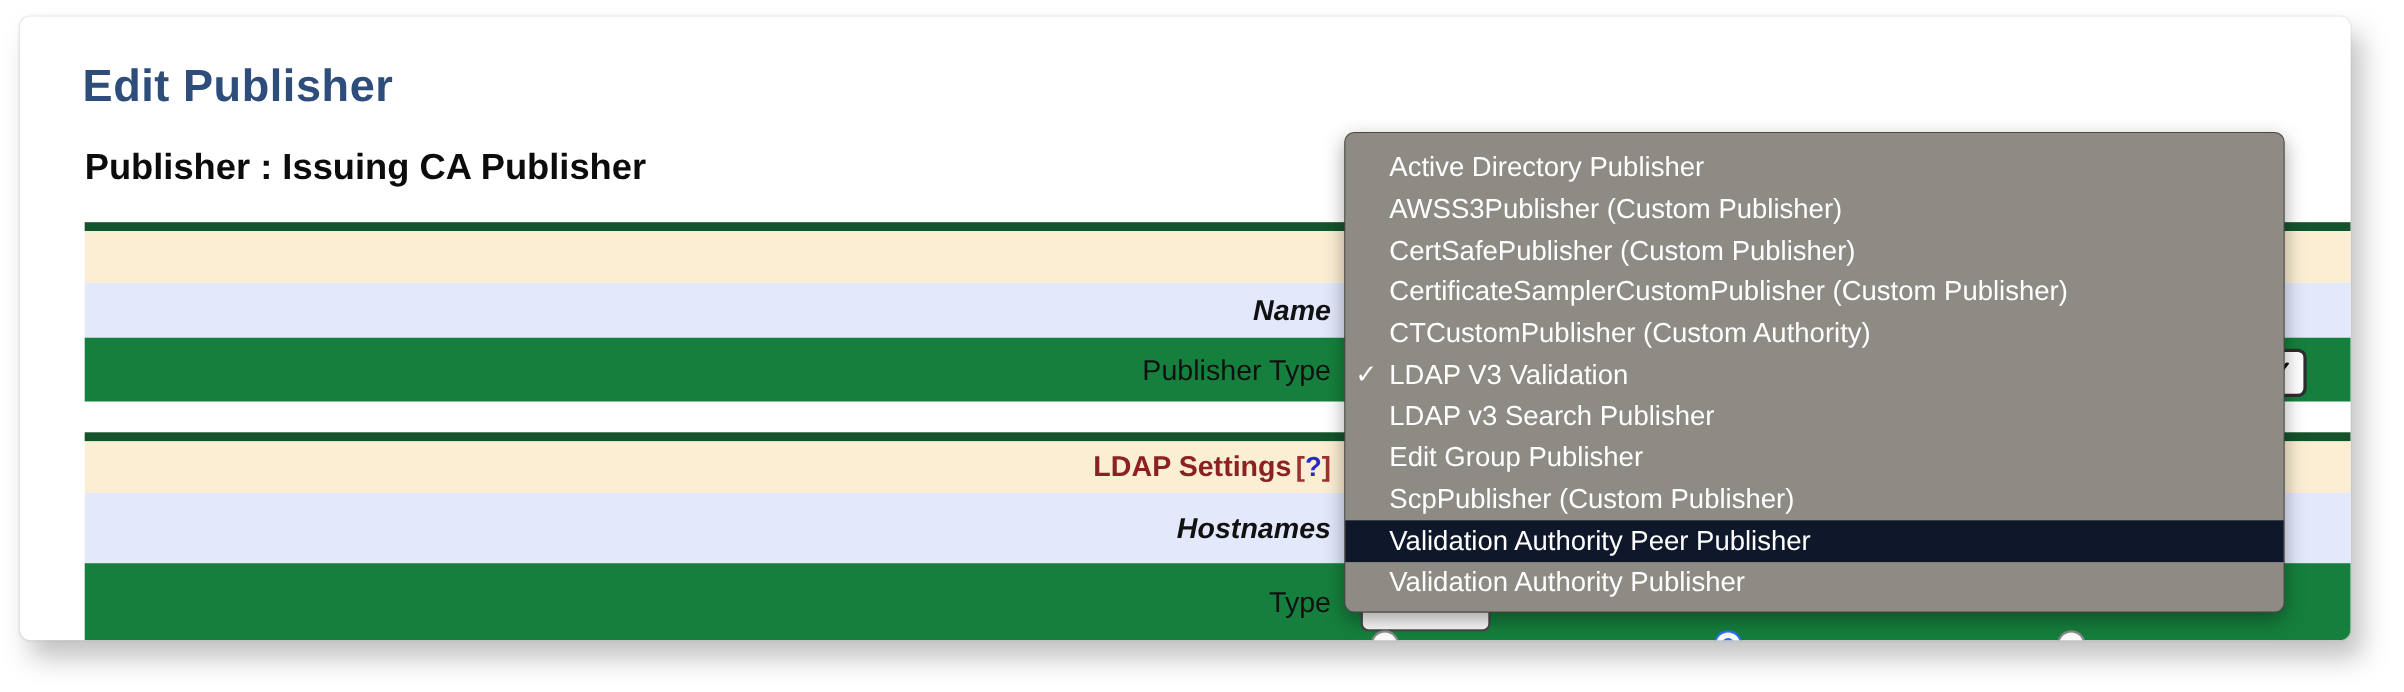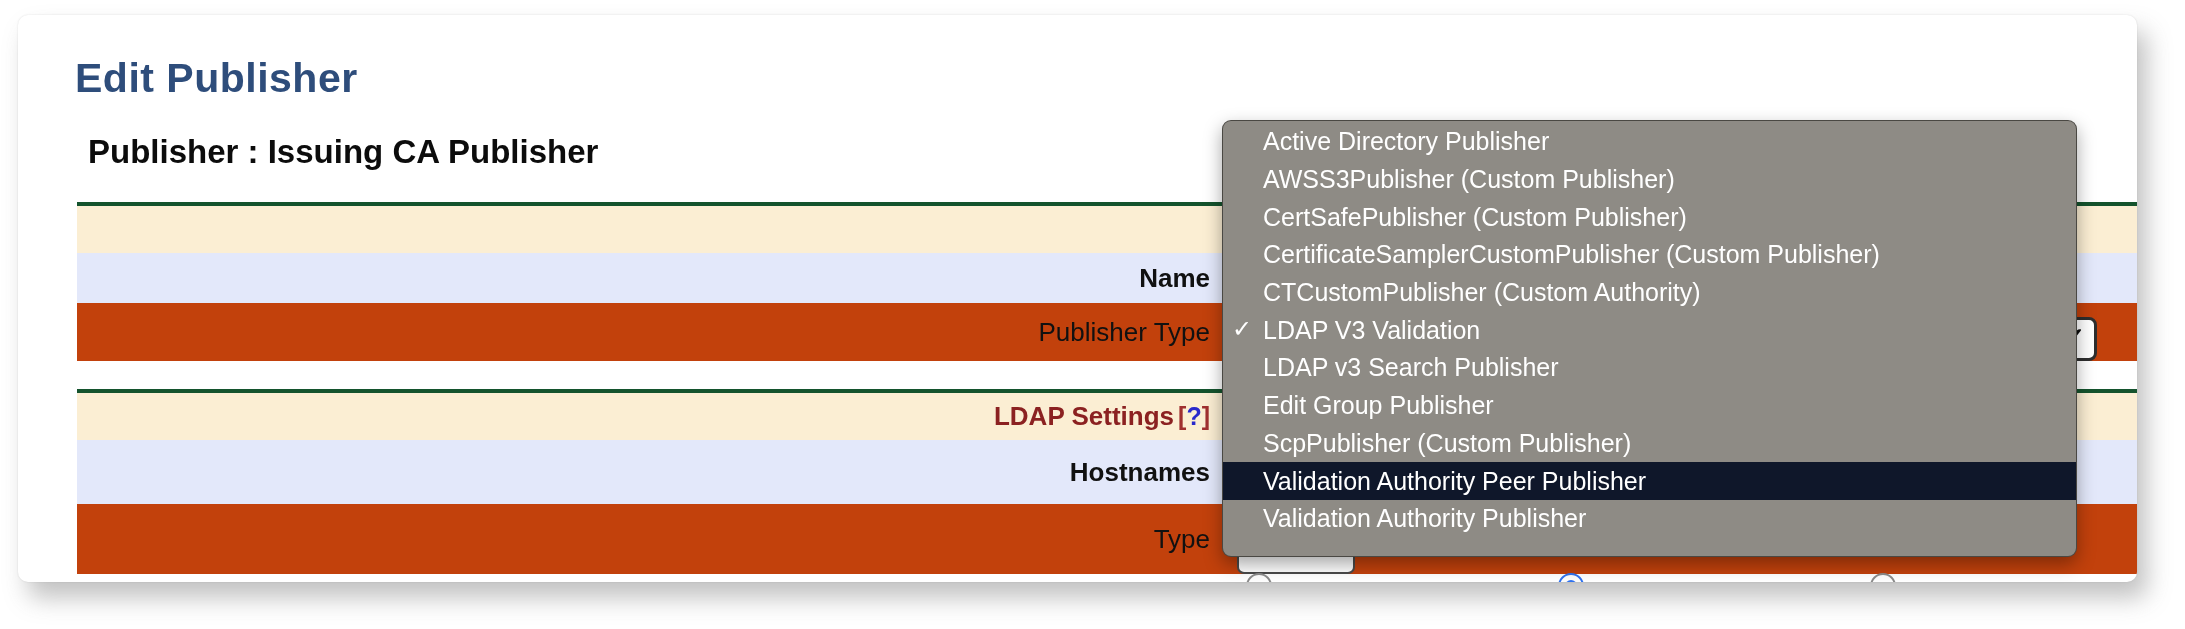--- a/index.html
+++ b/index.html
@@ -9,42 +9,42 @@
   .card{
     position:absolute;left:18px;top:15px;width:2119px;height:567px;
     background:#ffffff;border-radius:10px;overflow:hidden;
     box-shadow:10px 16px 24px rgba(120,120,120,.45), 0 0 2px rgba(0,0,0,.12);
   }
   .page-title{
     position:absolute;left:57px;top:40px;margin:0;
     font-size:41px;font-weight:bold;color:#2e4d7b;letter-spacing:.5px;
   }
   .page-subtitle{
-    position:absolute;left:70px;top:118px;margin:0;
+    position:absolute;left:59px;top:118px;margin:0;
     font-size:33px;font-weight:bold;color:#0c0c0c;
   }
 
   
   .form-table{position:absolute;left:59px;top:187px;width:2060px;}
   .section-band{
-    height:47px;background:#fbeed3;border-top:4px solid #14532d;
+    height:47px;background:#fbeed3;border-top:8px solid #14532d;
     display:flex;align-items:center;
   }
   .row{display:flex;align-items:center;}
   .row.lavender{background:#e3e8fa;}
-  .row.light{background:#c2410c;}
+  .row.light{background:#15803d;}
   .row-name{height:50px;}
   .row-ptype{height:58px;}
   .row-gap{height:28px;background:transparent;}
   .row-hostnames{height:64px;align-items:center;}
   .row-port{height:70px;}
   .label-cell{
     width:1133px;text-align:right;font-size:26px;color:#111;flex:none;
   }
-  .label-cell.bold{font-weight:bold;}
+  .label-cell.bold{font-weight:bold;font-style:italic;}
   .section-label{
     width:1133px;text-align:right;font-size:26px;font-weight:bold;color:#8b2121;flex:none;
   }
   .help-link{font-weight:bold;text-decoration:none;cursor:pointer;font-size:25px;margin-left:4px;}
   .help-bracket{color:#a03030;}
   .help-q{color:#2929cc;}
 
   
   .native-select{
     position:absolute;left:1210px;top:302px;width:869px;height:44px;
@@ -71,21 +71,21 @@
   .radio.r3{left:1852px;}
   .radio.selected::after{
     content:"";position:absolute;left:50%;top:50%;transform:translate(-50%,-50%);
     width:12px;height:12px;border-radius:50%;background:#2f72f0;
   }
 
   
   .dropdown{
     position:absolute;left:1222px;top:120px;width:855px;height:437px;
     box-sizing:border-box;background:#8e8b85;border:1px solid rgba(62,60,55,.85);
-    border-radius:9px;padding:2px 0;z-index:10;
+    border-radius:9px;padding:13px 0;z-index:10;
     box-shadow:0 7px 18px rgba(0,0,0,.35);
   }
   .option{
     position:relative;height:37.7px;display:flex;align-items:center;
     padding-left:40px;font-size:25px;color:#ffffff;white-space:nowrap;
   }
   .option .opt-check{
     position:absolute;left:9px;top:50%;transform:translateY(-52%);
     font-size:24px;color:#ffffff;width:28px;
   }

